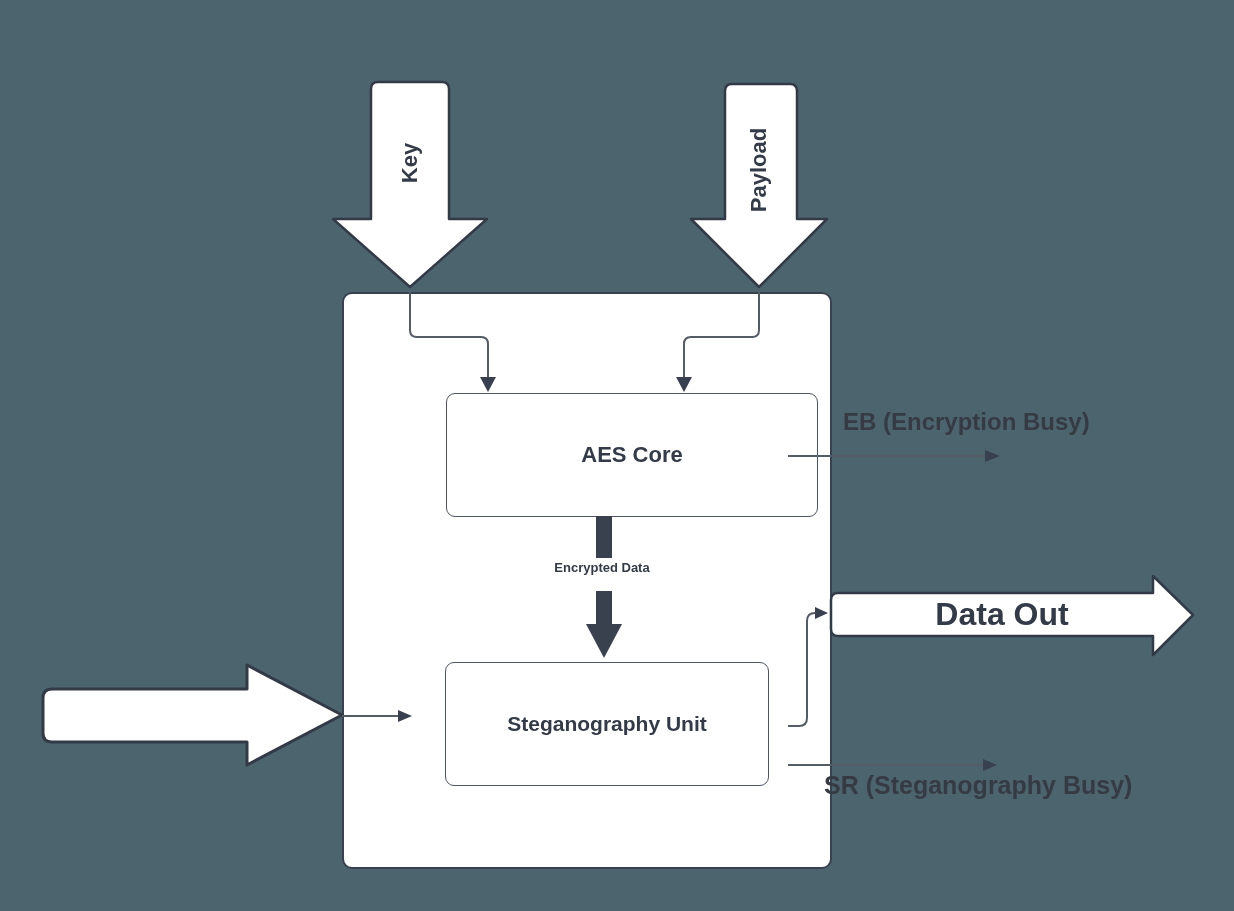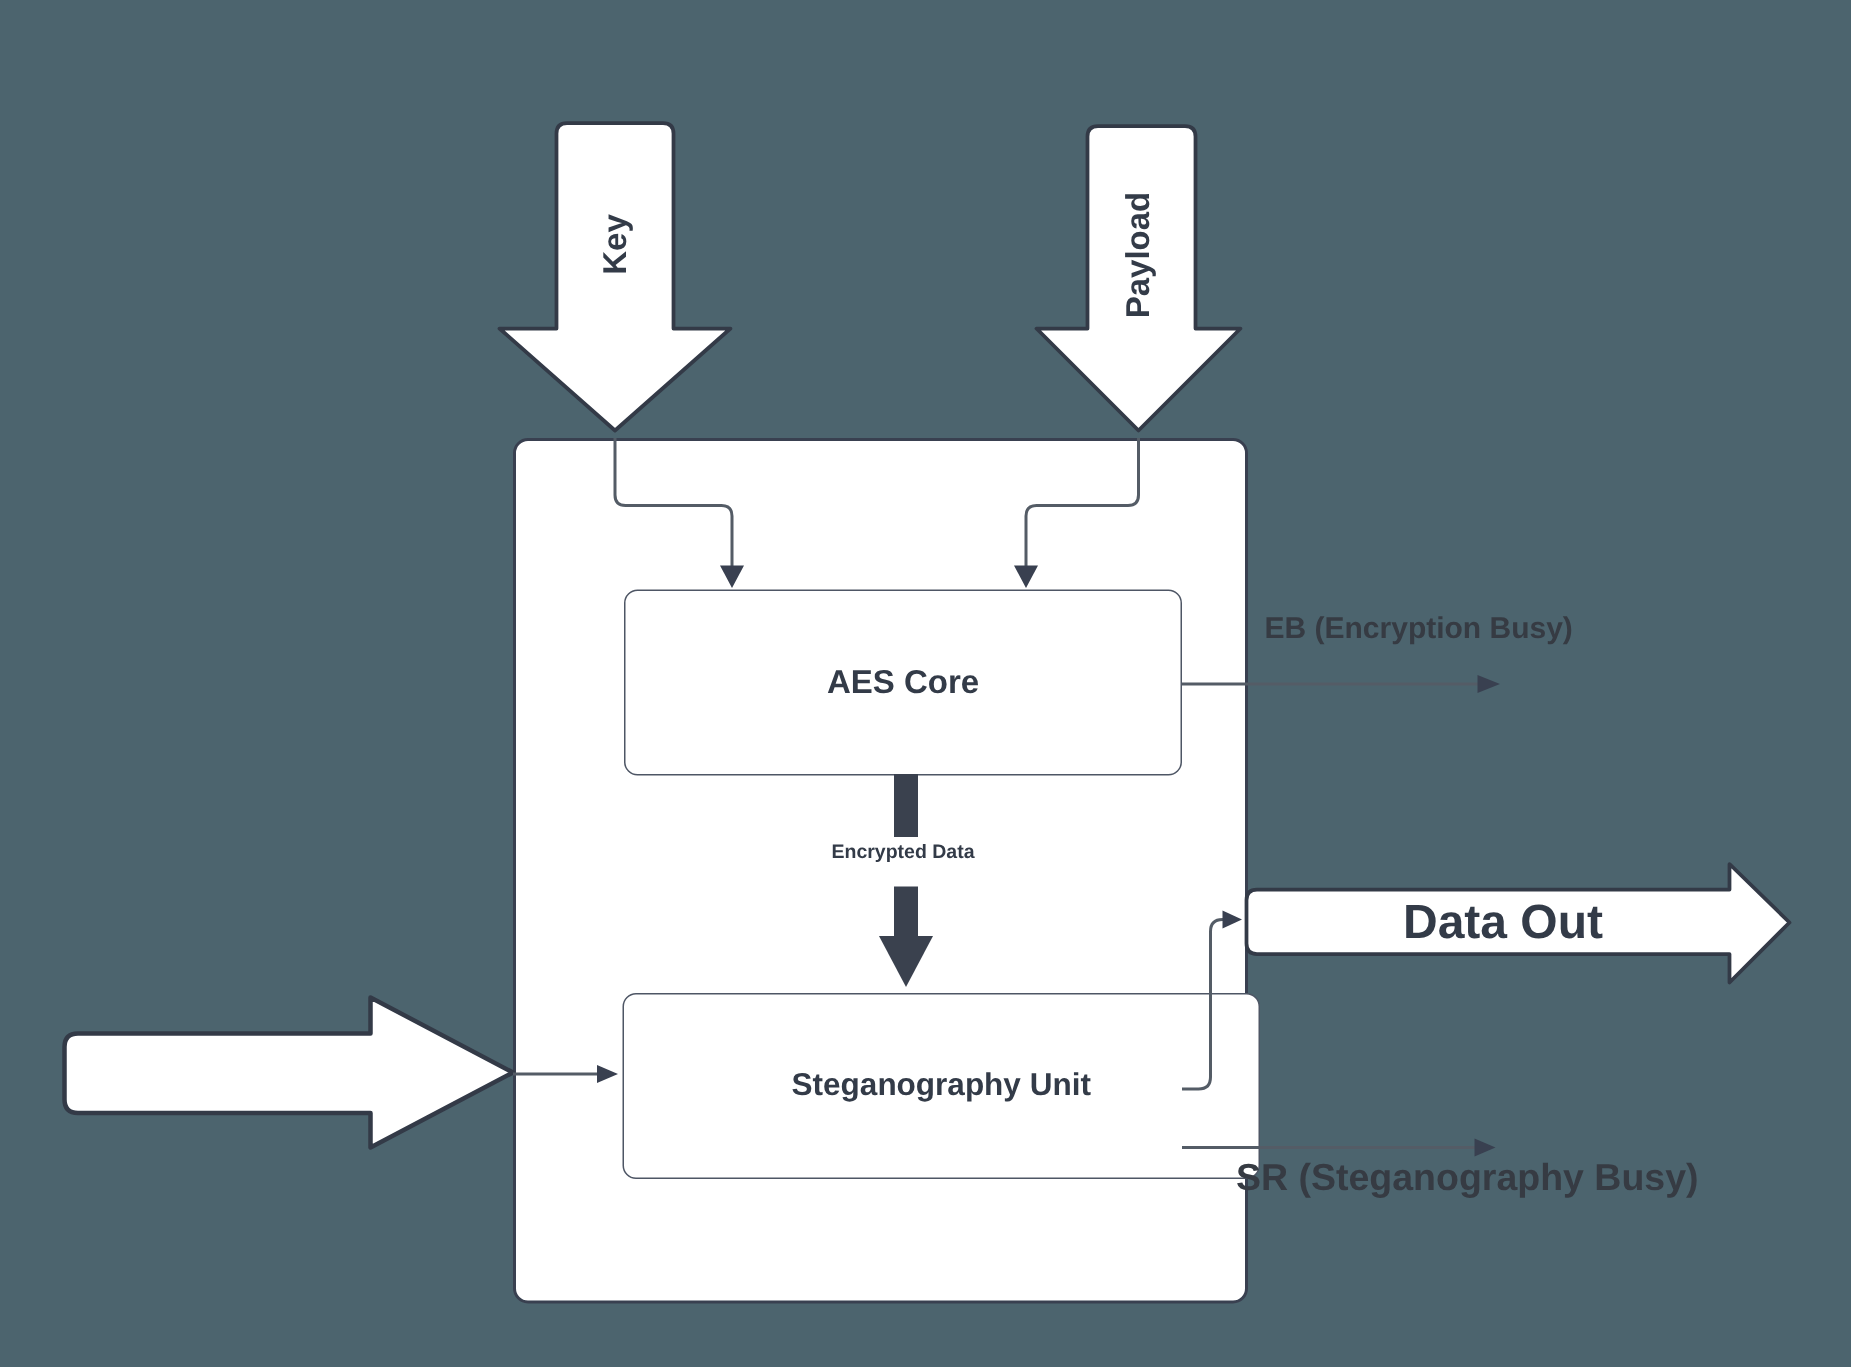--- a/index.html
+++ b/index.html
@@ -19,24 +19,24 @@
     box-sizing:border-box;
   }
   .outer-box{
     left:342px;top:292px;width:490px;height:577px;
     border:2.5px solid #394050;
     border-radius:10px;
   }
   .inner-box{
     border:1.5px solid #4E5665;
     border-radius:9px;
-    display:flex;align-items:center;justify-content:center;
+    display:flex;align-items:center;justify-content:center;margin-left:30px;
   }
   .aes-box{left:416px;top:393px;width:372px;height:124px;}
-  .steg-box{left:415px;top:662px;width:425px;height:124px;}
+  .steg-box{left:415px;top:662px;width:324px;height:124px;}
   .block-label{
     font-weight:bold;font-size:22px;color:#333B48;
   }
   .steg-box .block-label{font-size:21px;}
   svg.overlay{
     position:absolute;left:0;top:0;width:1234px;height:911px;
     pointer-events:none;
   }
   .txt{
     position:absolute;
@@ -51,21 +51,21 @@
     transform:rotate(-90deg);
     font-weight:bold;font-size:22px;color:#333B48;
     white-space:nowrap;
   }
   .key-wrap{left:352px;top:105px;width:116px;height:116px;}
   .payload-wrap{left:701px;top:112px;width:116px;height:116px;}
   .encrypted-label{
     left:452px;top:561px;width:300px;text-align:center;
     font-size:13px;color:#333B48;
   }
-  .eb-label{left:843px;top:408px;font-size:20px;color:#363B43;}
+  .eb-label{left:843px;top:408px;font-size:24px;color:#363B43;}
   .sr-label{left:824px;top:771px;font-size:25px;color:#363B43;}
   .dataout-label{
     left:853px;top:596px;width:298px;text-align:center;
     font-size:32px;color:#333B48;
   }
   .cover-label{
     left:40px;top:688px;width:300px;text-align:center;
     font-size:45px;color:#333B48;
   }
 </style>

